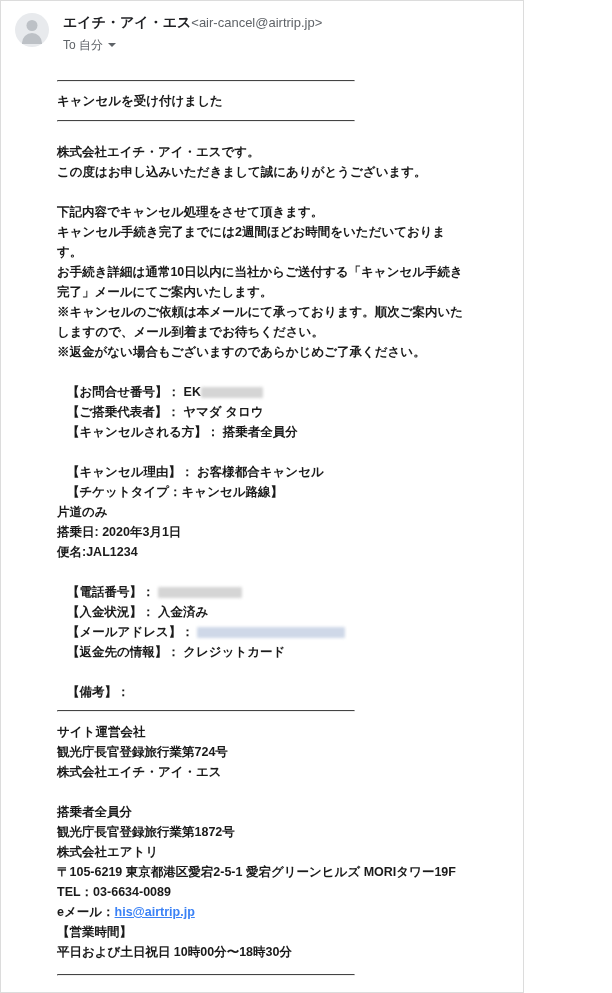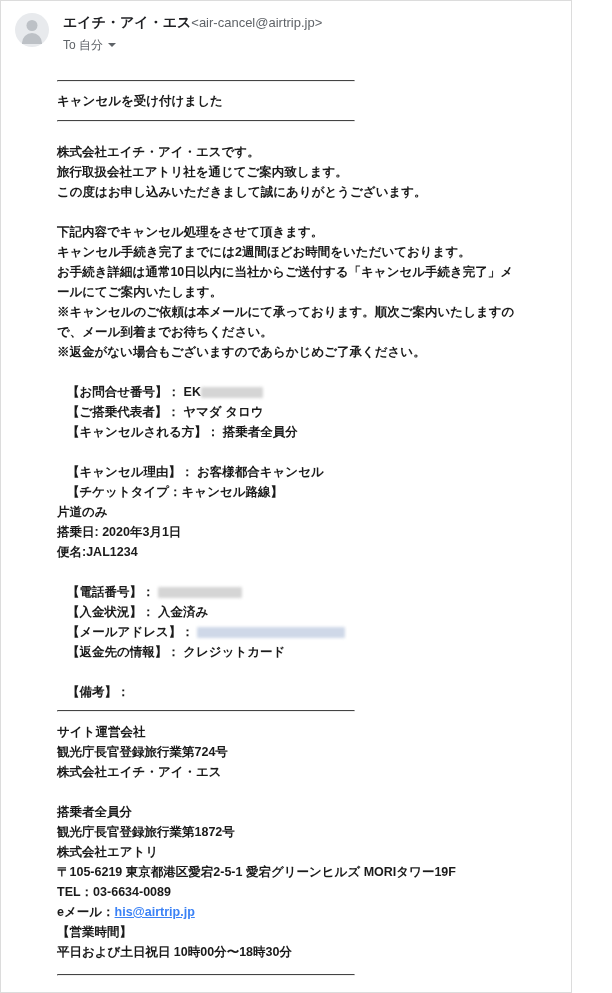--- a/index.html
+++ b/index.html
@@ -9,21 +9,21 @@
   body {
     width: 612px;
     height: 993px;
     background: #ffffff;
     font-family: "Liberation Sans", sans-serif;
     color: #222222;
     overflow: hidden;
   }
   .page {
     position: relative;
-    width: 572px;
+    width: 524px;
     height: 993px;
     box-sizing: border-box;
     border: 1px solid #dcdcdc;
     background: #ffffff;
   }
   
   .mail-header {
     display: flex;
     align-items: flex-start;
     padding: 12px 14px 0 14px;
@@ -171,21 +171,20 @@
   <div class="mail-body">
 
     <hr class="rule">
     <div class="subject">キャンセルを受け付けました</div>
     <hr class="rule">
 
     <div class="gap"></div>
 
     <div>
       <p class="blk">株式会社エイチ・アイ・エスです。</p>
-      <p class="blk">旅行取扱会社エアトリ社を通じてご案内致します。</p>
       <p class="blk">この度はお申し込みいただきまして誠にありがとうございます。</p>
     </div>
 
     <div class="gap"></div>
 
     <div>
       <p class="blk">下記内容でキャンセル処理をさせて頂きます。</p>
       <p class="blk">キャンセル手続き完了までには2週間ほどお時間をいただいております。</p>
       <p class="blk">お手続き詳細は通常10日以内に当社からご送付する「キャンセル手続き完了」メールにてご案内いたします。</p>
       <p class="blk">※キャンセルのご依頼は本メールにて承っております。順次ご案内いたしますので、メール到着までお待ちください。</p>

